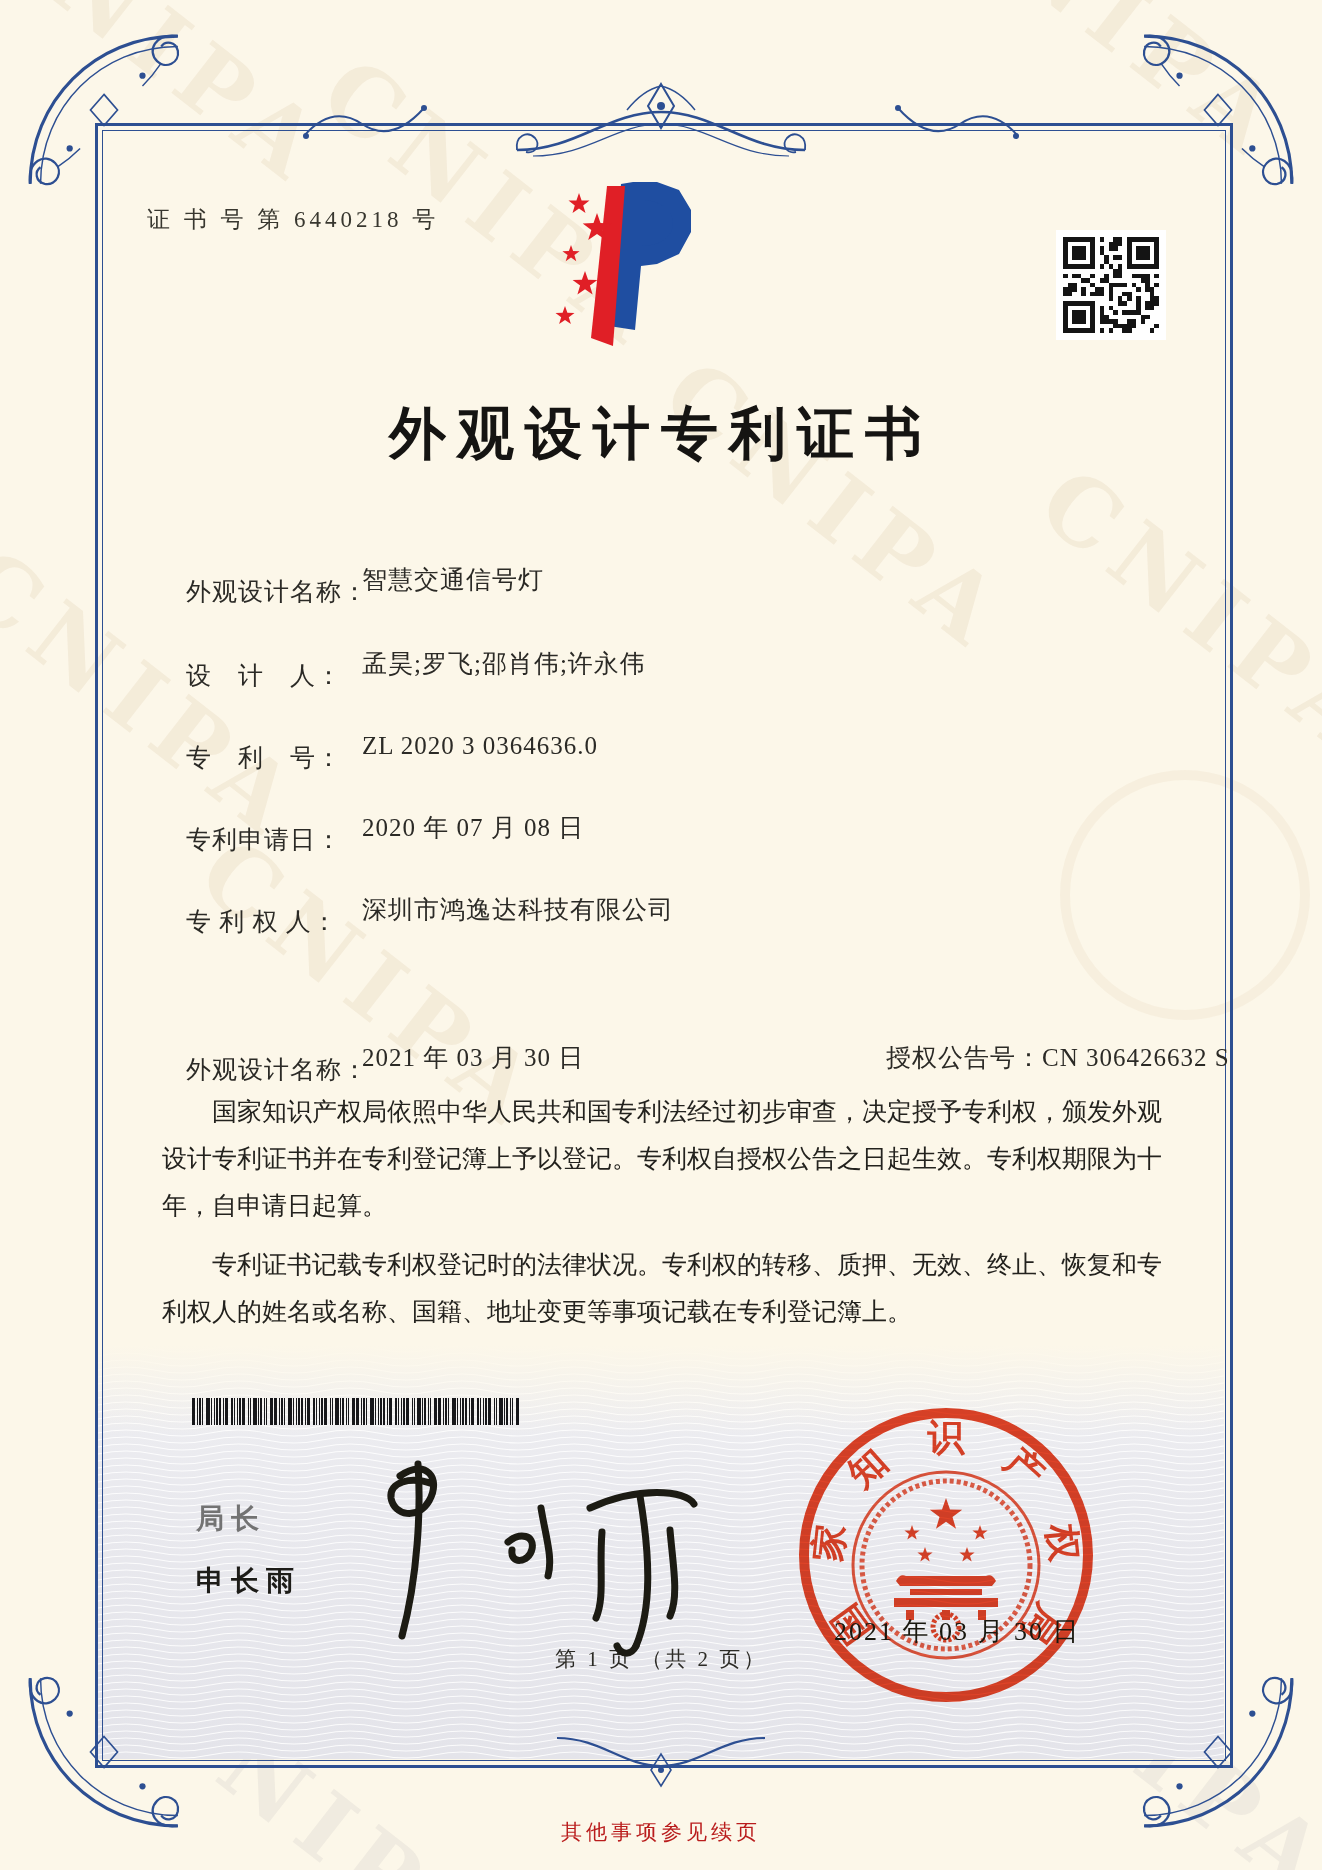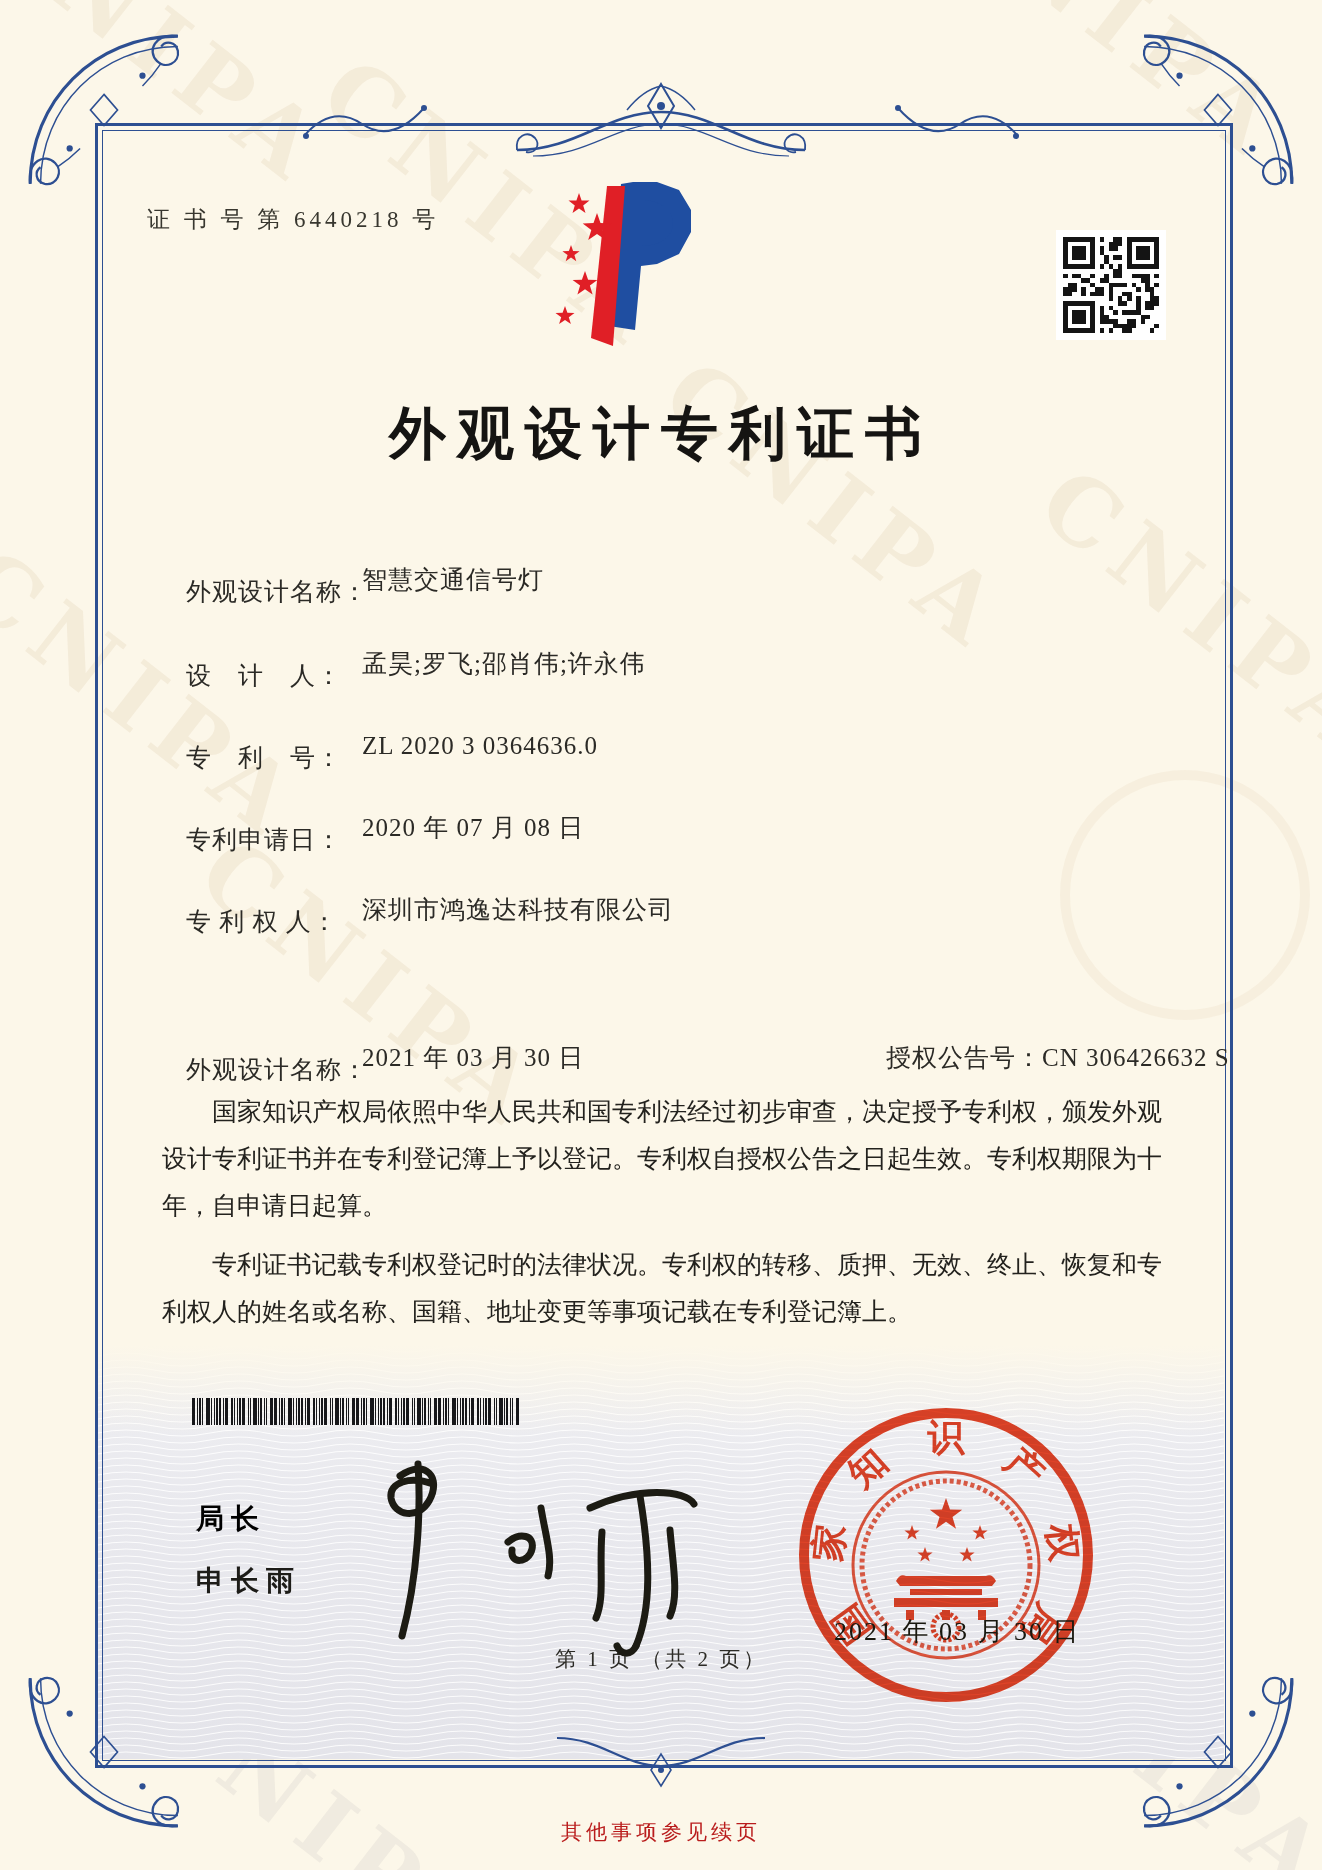--- a/index.html
+++ b/index.html
@@ -80,21 +80,21 @@
   .band svg{position:absolute; inset:0; width:100%; height:100%;}
   .band svg path{stroke:rgba(255,255,255,.85); stroke-width:1.2; fill:none;}
   .band .fade{position:absolute; left:0; top:0; width:100%; height:90px;
     background:linear-gradient(180deg,var(--paper,#fcf7e9) 0%,rgba(252,247,233,0) 100%);}
   
   .barcode{position:absolute; left:190px; top:1398px; width:336px; height:27px; z-index:5;}
   .barcode rect{fill:#17171a;}
   
   .director-title{position:absolute; left:196px; top:1500px; z-index:6;
     font-family:"Liberation Sans","DejaVu Sans",sans-serif; font-weight:700;
-    font-size:28px; letter-spacing:7px; color:#000000;}
+    font-size:28px; letter-spacing:7px; color:#737373;}
   .director-name{position:absolute; left:196px; top:1562px; z-index:6;
     font-family:"Liberation Sans","DejaVu Sans",sans-serif; font-weight:700;
     font-size:28px; letter-spacing:7px; color:#1d1c18;}
   .signature{position:absolute; left:338px; top:1446px; width:400px; height:215px; z-index:6;}
   .signature path{stroke:#1c1b13; stroke-width:7; fill:none; stroke-linecap:round; stroke-linejoin:round;}
   
   .seal{position:absolute; left:793px; top:1402px; width:306px; height:306px; z-index:6;
     mix-blend-mode:multiply; opacity:.95;}
   .seal svg{position:absolute; inset:0;}
   .seal .sr{fill:var(--seal-red,#e23a1c);}

